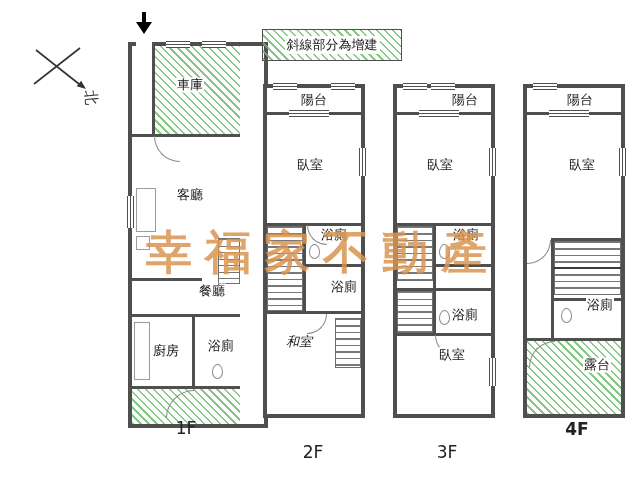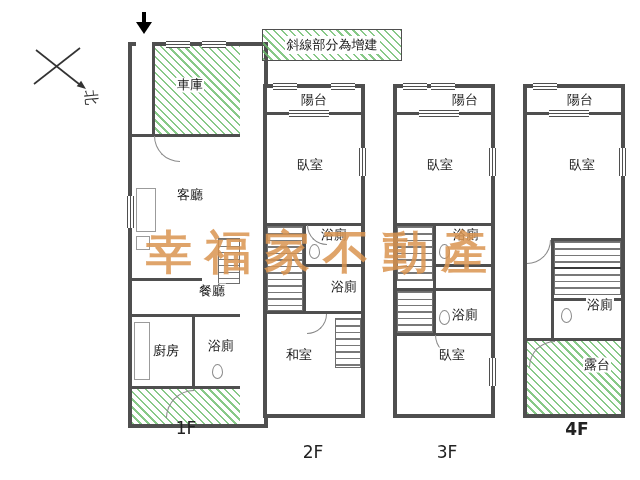--- a/index.html
+++ b/index.html
@@ -94,21 +94,21 @@
     <div class="wh" style="left:36px;top:176px;width:58px;"></div>
     <div class="wc" style="left:42px;top:156px;"></div>
     <div class="arc" style="left:40px;top:137px;width:20px;height:20px;border-top:none;border-right:none;border-radius:0 0 0 100%;"></div>
     <div class="wh" style="left:0;top:223px;width:94px;"></div>
     <div class="stairs" style="left:68px;top:230px;width:26px;height:50px;"></div>
     <div class="arc" style="left:40px;top:226px;width:20px;height:20px;border-top:none;border-left:none;border-radius:0 0 100% 0;"></div>
     <div class="rlabel" style="left:47px;top:12px;">陽台</div>
     <div class="rlabel" style="left:43px;top:77px;">臥室</div>
     <div class="rlabel" style="left:67px;top:147px;">浴廁</div>
     <div class="rlabel" style="left:77px;top:199px;">浴廁</div>
-    <div class="rlabel" style="left:32px;top:267px;">和室</div>
+    <div class="rlabel" style="left:32px;top:254px;font-style:italic;">和室</div>
   </div>
 
   <div class="unit" style="left:393px;top:84px;width:102px;height:334px;">
     <div class="wh" style="left:0;top:24px;width:94px;"></div>
     <div class="winh" style="left:6px;top:-5px;width:24px;"></div>
     <div class="winh" style="left:34px;top:-5px;width:24px;"></div>
     <div class="winh" style="left:22px;top:22px;width:40px;"></div>
     <div class="winv" style="left:92px;top:60px;height:28px;"></div>
     <div class="wh" style="left:0;top:135px;width:94px;"></div>
     <div class="stairs" style="left:0;top:138px;width:36px;height:55px;"></div>

